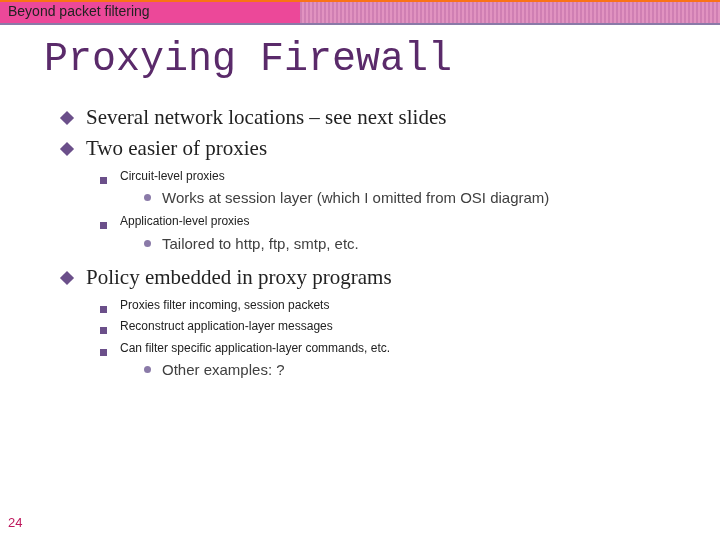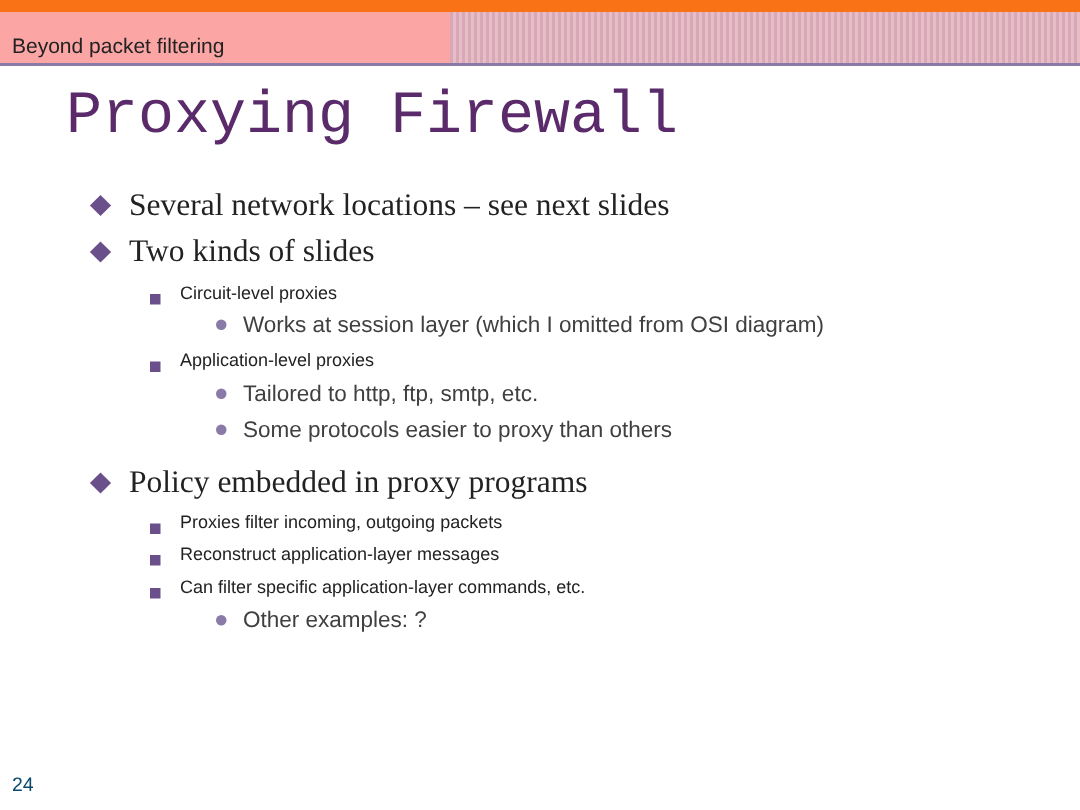--- a/index.html
+++ b/index.html
@@ -5,23 +5,23 @@
   * { box-sizing: border-box; margin: 0; padding: 0; }
   body {
     width: 720px;
     height: 540px;
     background: #fff;
     font-family: Verdana, Geneva, sans-serif;
     position: relative;
     overflow: hidden;
   }
   .header-bar {
-    background: #fca5a5;
-    border-top: 8px solid #f97316;
-    padding: 14px 8px 4px 8px;
+    background: #ec4899;
+    border-top: 2px solid #f97316;
+    padding: 1px 8px 4px 8px;
     position: relative;
   }
   .header-stripes {
     position: absolute;
     right: 0;
     top: 0;
     width: 420px;
     height: 100%;
     background: repeating-linear-gradient(
       to right,
@@ -106,21 +106,21 @@
     height: 7px;
     background: #8a7aa8;
     border-radius: 50%;
   }
   .spacer { height: 8px; }
   .page-num {
     position: absolute;
     left: 8px;
     bottom: 10px;
     font-size: 13px;
-    color: #0c4a6e;
+    color: #be185d;
   }
 </style>
 </head>
 <body>
 
 <div class="header-bar">
   <div class="header-stripes"></div>
   <div class="section-label">Beyond packet filtering</div>
 </div>
 <div class="title-divider"></div>
@@ -129,21 +129,21 @@
 
 <div class="content">
 
   <div class="lvl1">
     <span class="diamond"></span>
     <span>Several network locations – see next slides</span>
   </div>
 
   <div class="lvl1">
     <span class="diamond"></span>
-    <span>Two kinds of slides</span>
+    <span>Two easier of proxies</span>
   </div>
 
   <div class="lvl2">
     <span class="square"></span>
     <span>Circuit-level proxies</span>
   </div>
 
   <div class="lvl3">
     <span class="dot"></span>
     <span>Works at session layer (which I omitted from OSI diagram)</span>
@@ -152,35 +152,31 @@
   <div class="lvl2">
     <span class="square"></span>
     <span>Application-level proxies</span>
   </div>
 
   <div class="lvl3">
     <span class="dot"></span>
     <span>Tailored to http, ftp, smtp, etc.</span>
   </div>
 
-  <div class="lvl3">
-    <span class="dot"></span>
-    <span>Some protocols easier to proxy than others</span>
-  </div>
 
   <div class="spacer"></div>
 
   <div class="lvl1">
     <span class="diamond"></span>
     <span>Policy embedded in proxy programs</span>
   </div>
 
   <div class="lvl2">
     <span class="square"></span>
-    <span>Proxies filter incoming, outgoing packets</span>
+    <span>Proxies filter incoming, session packets</span>
   </div>
 
   <div class="lvl2">
     <span class="square"></span>
     <span>Reconstruct application-layer messages</span>
   </div>
 
   <div class="lvl2">
     <span class="square"></span>
     <span>Can filter specific application-layer commands, etc.</span>

